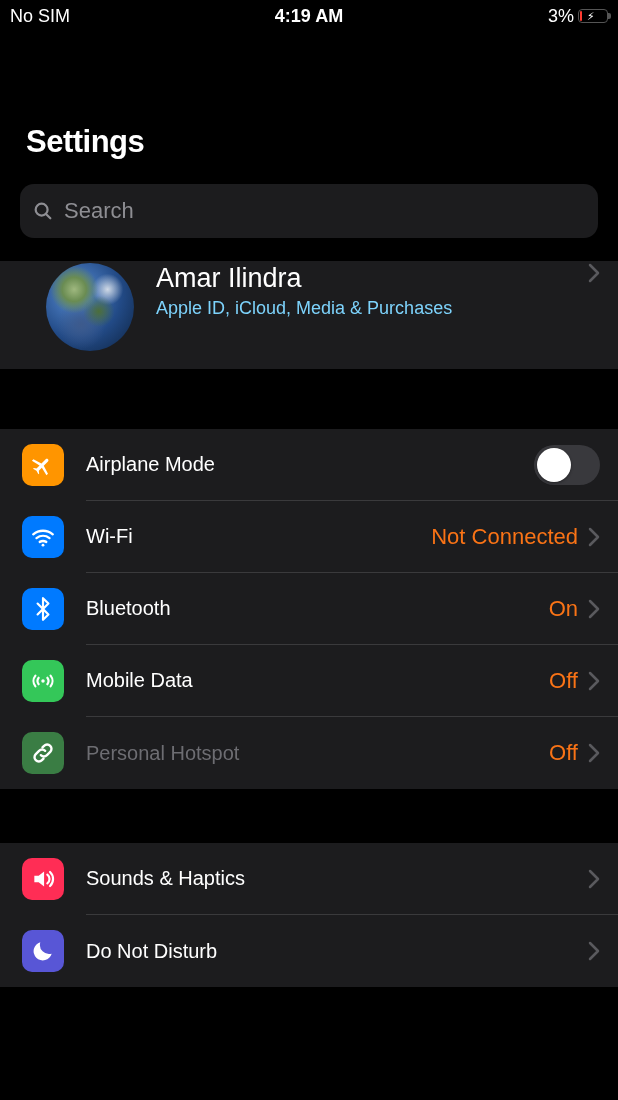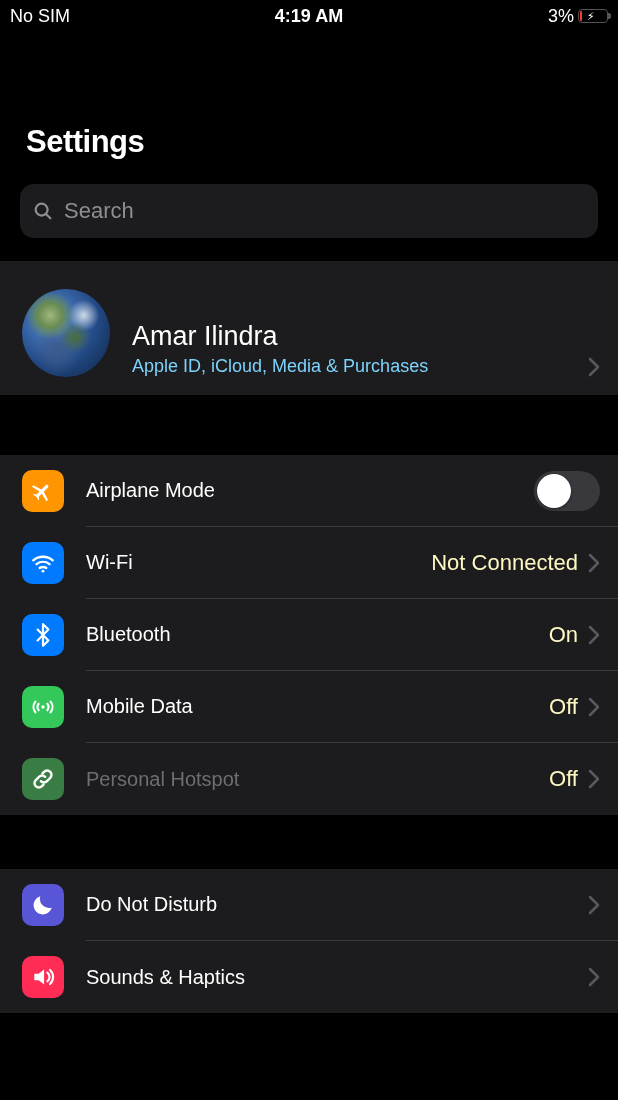--- a/index.html
+++ b/index.html
@@ -103,23 +103,24 @@
     background: #1c1c1e;
     border-top: 0.5px solid #000;
     border-bottom: 0.5px solid #000;
   }
   .gap { height: 52px; }
   .gap-lg { height: 58px; }
 
   
   .account-row {
     display: flex;
-    align-items: flex-end;
-    padding: 28px 18px 18px 22px;
+    align-items: flex-start;
+    padding: 2px 18px 18px 22px;
     gap: 22px;
+    margin-left: 24px;
   }
   .earth {
     width: 88px;
     height: 88px;
     border-radius: 50%;
     background:
       radial-gradient(circle at 32% 30%, #9fb87f 0%, #6a8c52 14%, rgba(0,0,0,0) 28%),
       radial-gradient(circle at 60% 55%, #4c6e3a 0%, rgba(0,0,0,0) 22%),
       radial-gradient(circle at 40% 70%, #3d5a8c 0%, rgba(0,0,0,0) 30%),
       radial-gradient(circle at 70% 30%, #cfd9e6 0%, rgba(0,0,0,0) 18%),
@@ -164,21 +165,21 @@
     border-bottom: 0.5px solid #3a3a3c;
   }
   .row:last-child .row-body { border-bottom: none; }
   .row-label {
     flex: 1;
     font-size: 20px;
     font-weight: 400;
   }
   .row-value {
     font-size: 22px;
-    color: #fef9c3;
+    color: #f97316;
     margin-right: 10px;
   }
   .row.disabled .row-label { color: #6d6d72; }
 
   
   .chevron {
     width: 12px;
     height: 20px;
     flex-shrink: 0;
     color: #5a5a5e;
@@ -344,42 +345,42 @@
   </div>
 
 </div>
 
 <div class="gap"></div>
 
 <div class="section">
 
 
   <div class="row">
-    <div class="icon-tile bg-purple">
-      <svg class="icon-svg" viewBox="0 0 24 24" fill="currentColor">
-        <path d="M20 14.5A8.5 8.5 0 0 1 9.5 4 8.5 8.5 0 1 0 20 14.5z"></path>
-      </svg>
-    </div>
-    <div class="row-body">
-      <div class="row-label">Do Not Disturb</div>
-      <svg class="chevron" viewBox="0 0 12 20" fill="none" stroke="currentColor" stroke-width="2.5" stroke-linecap="round" stroke-linejoin="round">
-          <polyline points="2,2 10,10 2,18"></polyline>
-        </svg>
-    </div>
-  </div>
-
-  <div class="row">
     <div class="icon-tile bg-pink">
       <svg class="icon-svg" viewBox="0 0 24 24" fill="currentColor">
         <path d="M4 9v6h4l5 4V5L8 9H4z"></path>
         <path d="M16 8a5 5 0 0 1 0 8" fill="none" stroke="currentColor" stroke-width="2" stroke-linecap="round"></path>
         <path d="M18.5 5.5a9 9 0 0 1 0 13" fill="none" stroke="currentColor" stroke-width="2" stroke-linecap="round"></path>
       </svg>
     </div>
     <div class="row-body">
       <div class="row-label">Sounds &amp; Haptics</div>
       <svg class="chevron" viewBox="0 0 12 20" fill="none" stroke="currentColor" stroke-width="2.5" stroke-linecap="round" stroke-linejoin="round">
           <polyline points="2,2 10,10 2,18"></polyline>
         </svg>
     </div>
   </div>
 
+  <div class="row">
+    <div class="icon-tile bg-purple">
+      <svg class="icon-svg" viewBox="0 0 24 24" fill="currentColor">
+        <path d="M20 14.5A8.5 8.5 0 0 1 9.5 4 8.5 8.5 0 1 0 20 14.5z"></path>
+      </svg>
+    </div>
+    <div class="row-body">
+      <div class="row-label">Do Not Disturb</div>
+      <svg class="chevron" viewBox="0 0 12 20" fill="none" stroke="currentColor" stroke-width="2.5" stroke-linecap="round" stroke-linejoin="round">
+          <polyline points="2,2 10,10 2,18"></polyline>
+        </svg>
+    </div>
+  </div>
+
 </div>
 
 </body></html>

